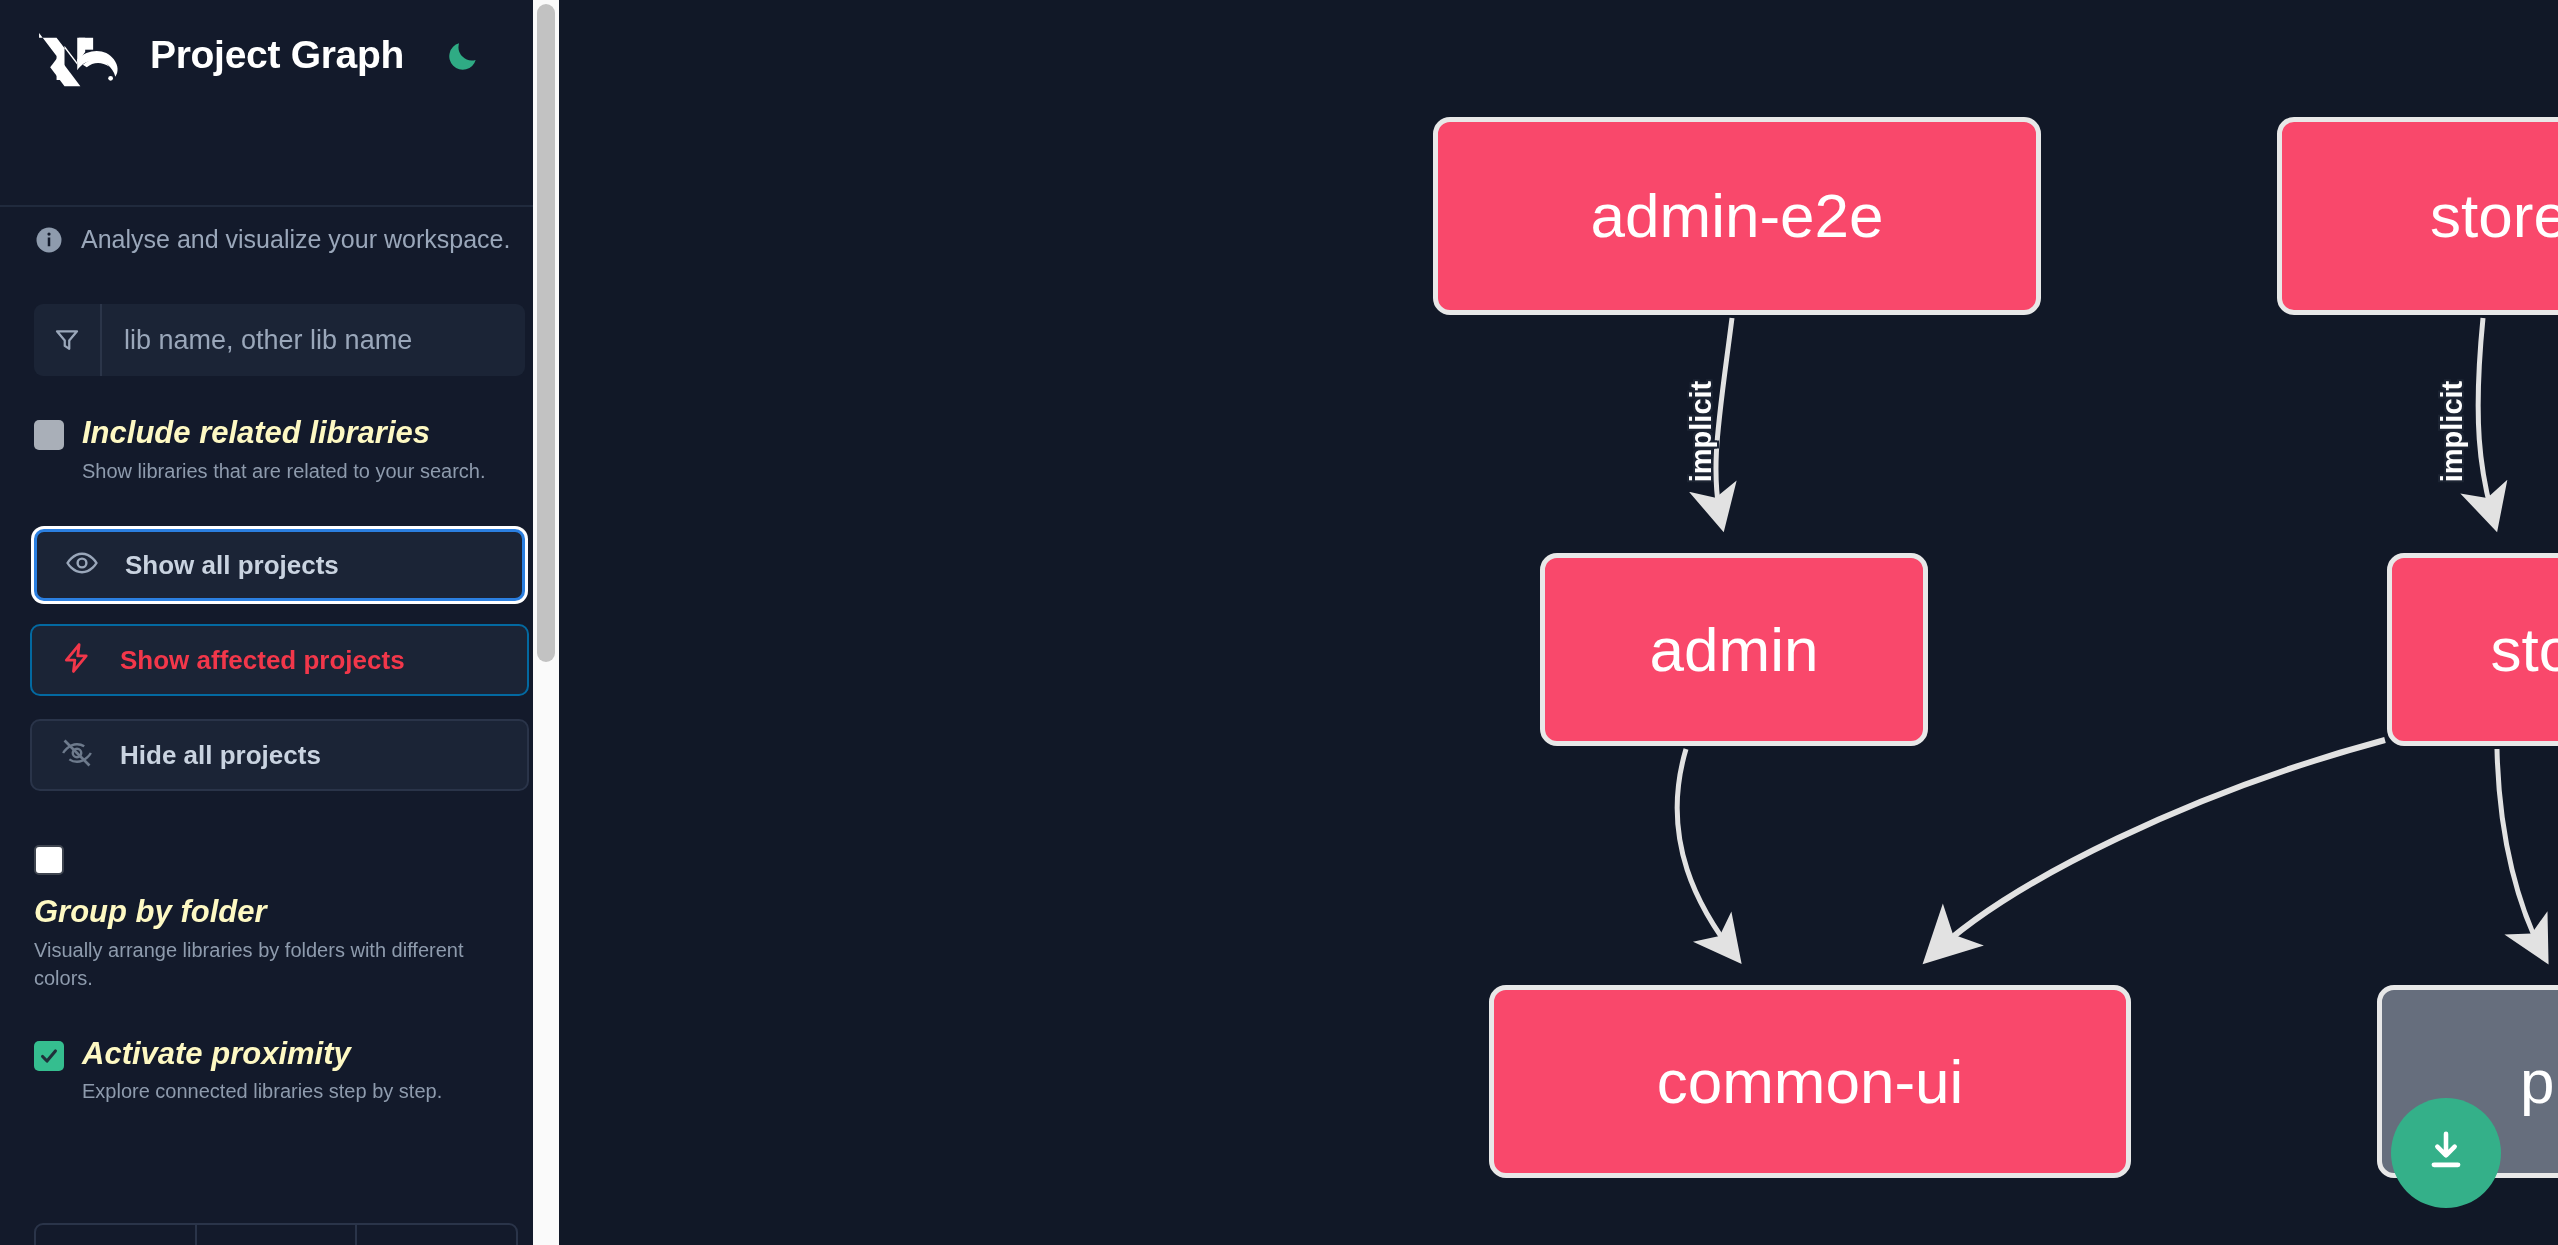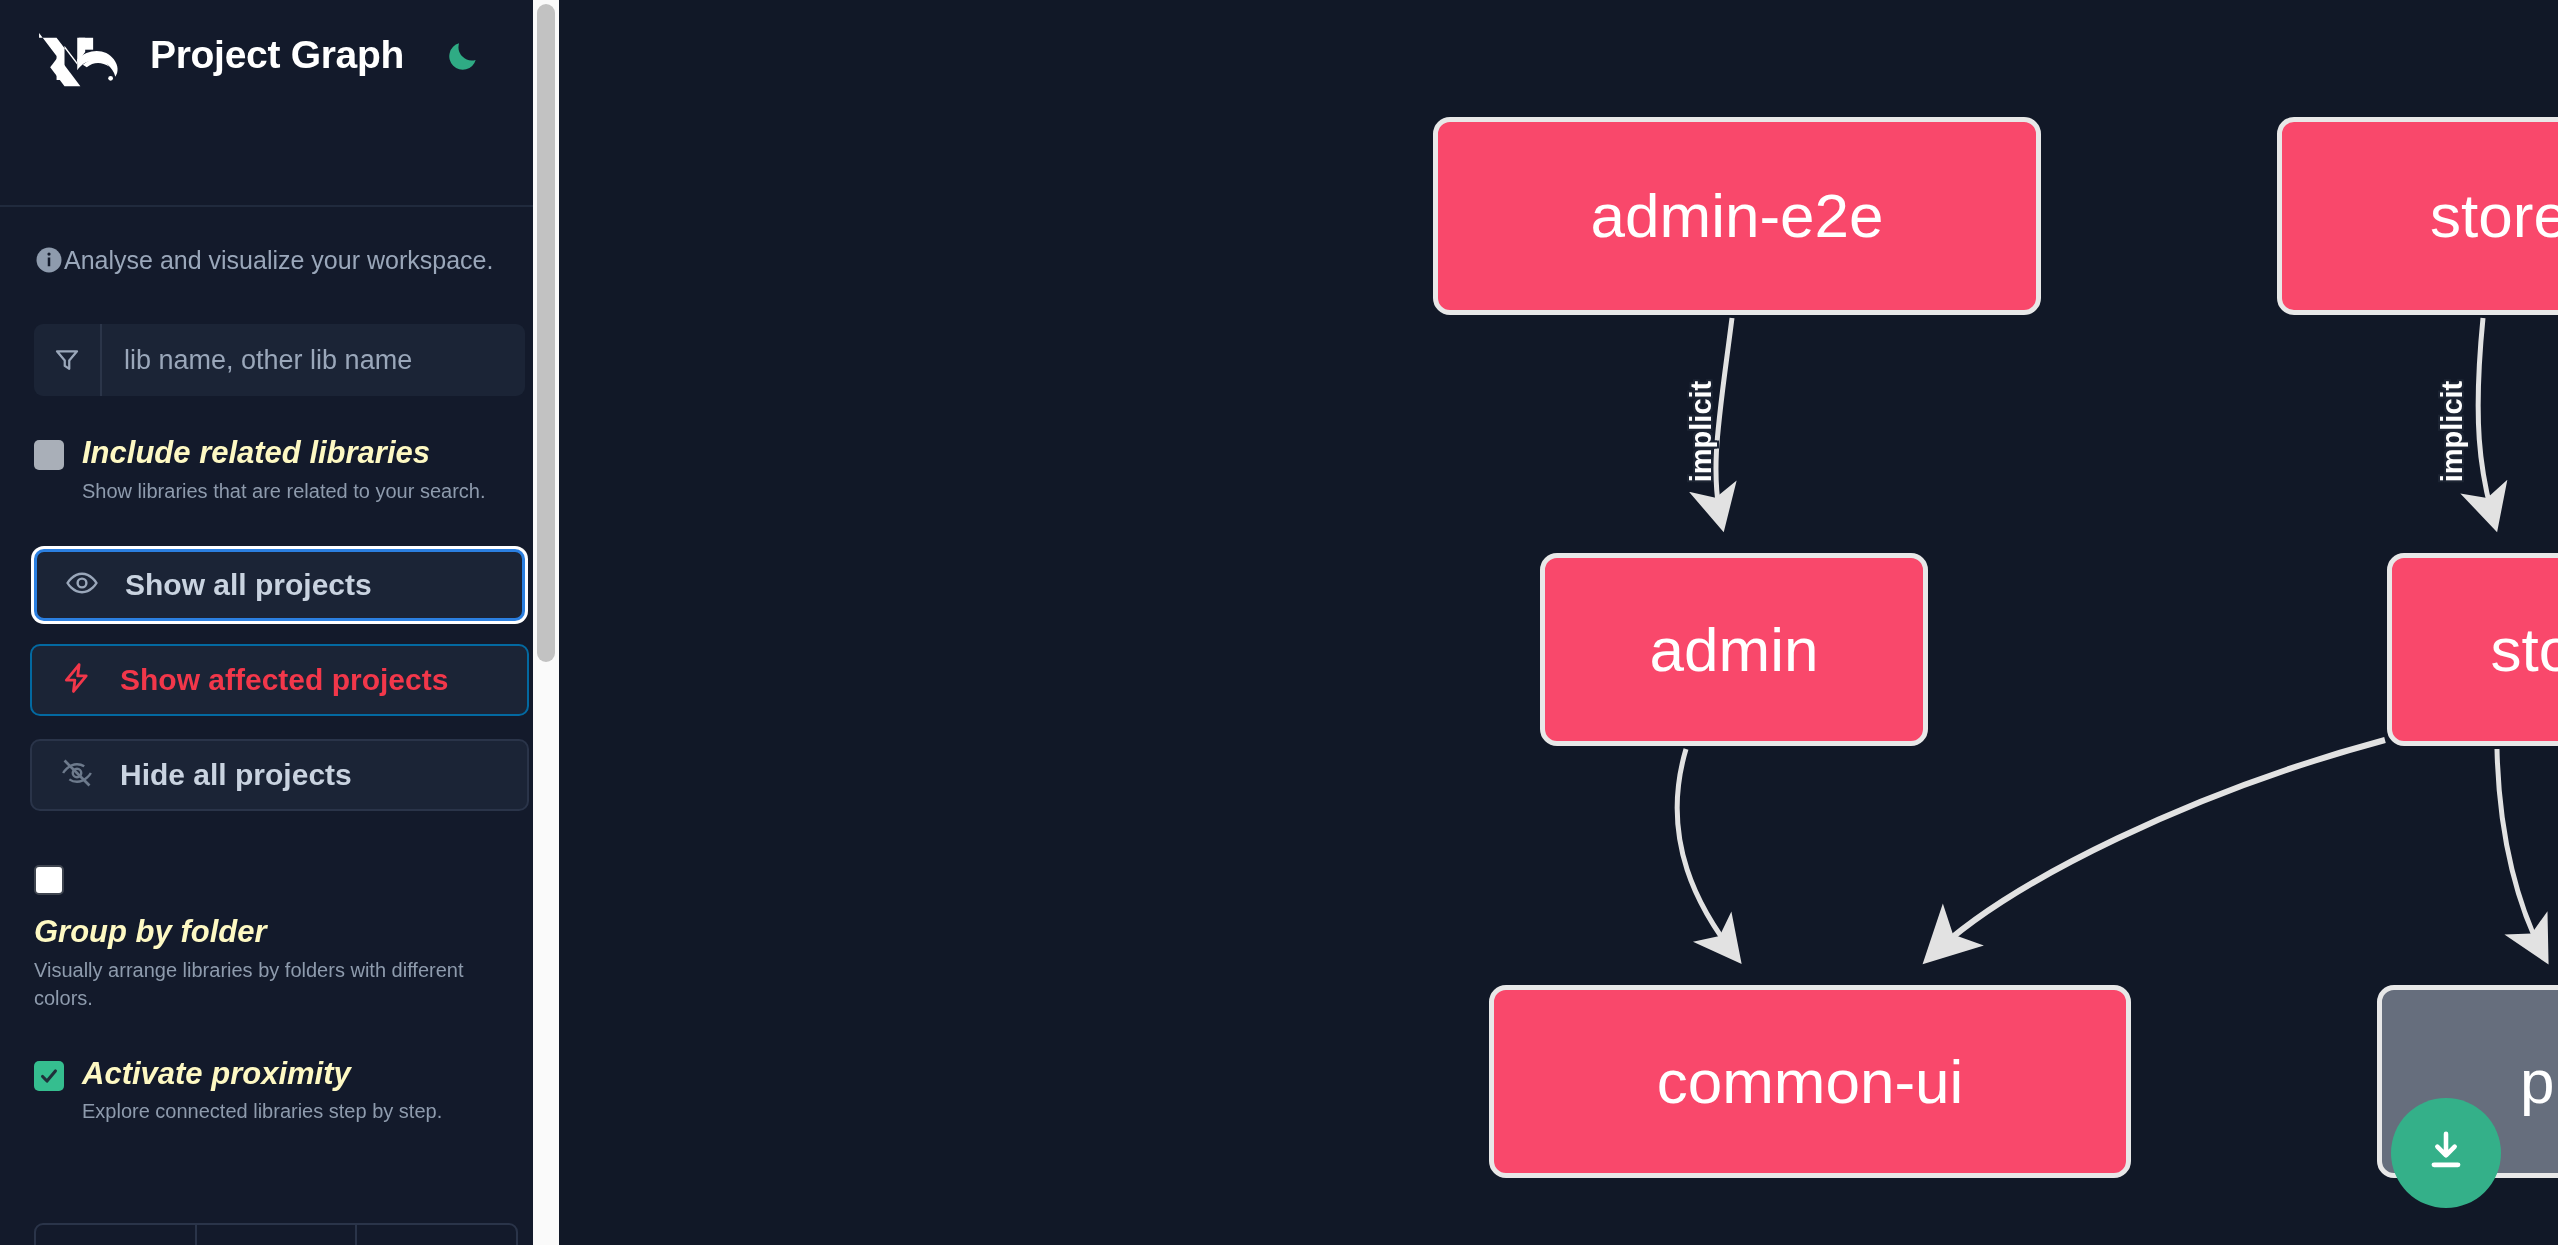--- a/index.html
+++ b/index.html
@@ -61,22 +61,22 @@
     height: 46px;
     display: flex;
     align-items: center;
     justify-content: center;
     cursor: pointer;
   }
 
   
   .info-row {
     display: flex;
-    align-items: center;
-    padding: 38px 34px 0 34px;
+    padding: 18px 34px 0 34px;
+    gap: 17px;
   }
   .info-icon {
     width: 30px; height: 30px;
     flex: 0 0 30px;
   }
   .info-text {
     font-size: 25px;
     color: #9aa7ba;
     white-space: nowrap;
   }
@@ -163,21 +163,21 @@
     border-radius: 10px;
     display: flex;
     align-items: center;
     padding-left: 28px;
     gap: 26px;
     margin-bottom: 23px;
     cursor: pointer;
     background: #1b2436;
   }
   .gbtn-label {
-    font-size: 30px;
+    font-size: 26px;
     font-weight: bold;
     white-space: nowrap;
   }
 
   .gbtn.focused {
     border: 3px solid #2b7fe0;
     box-shadow: 0 0 0 3px #ffffff;
     margin-left: 4px;
     margin-right: 4px;
   }

